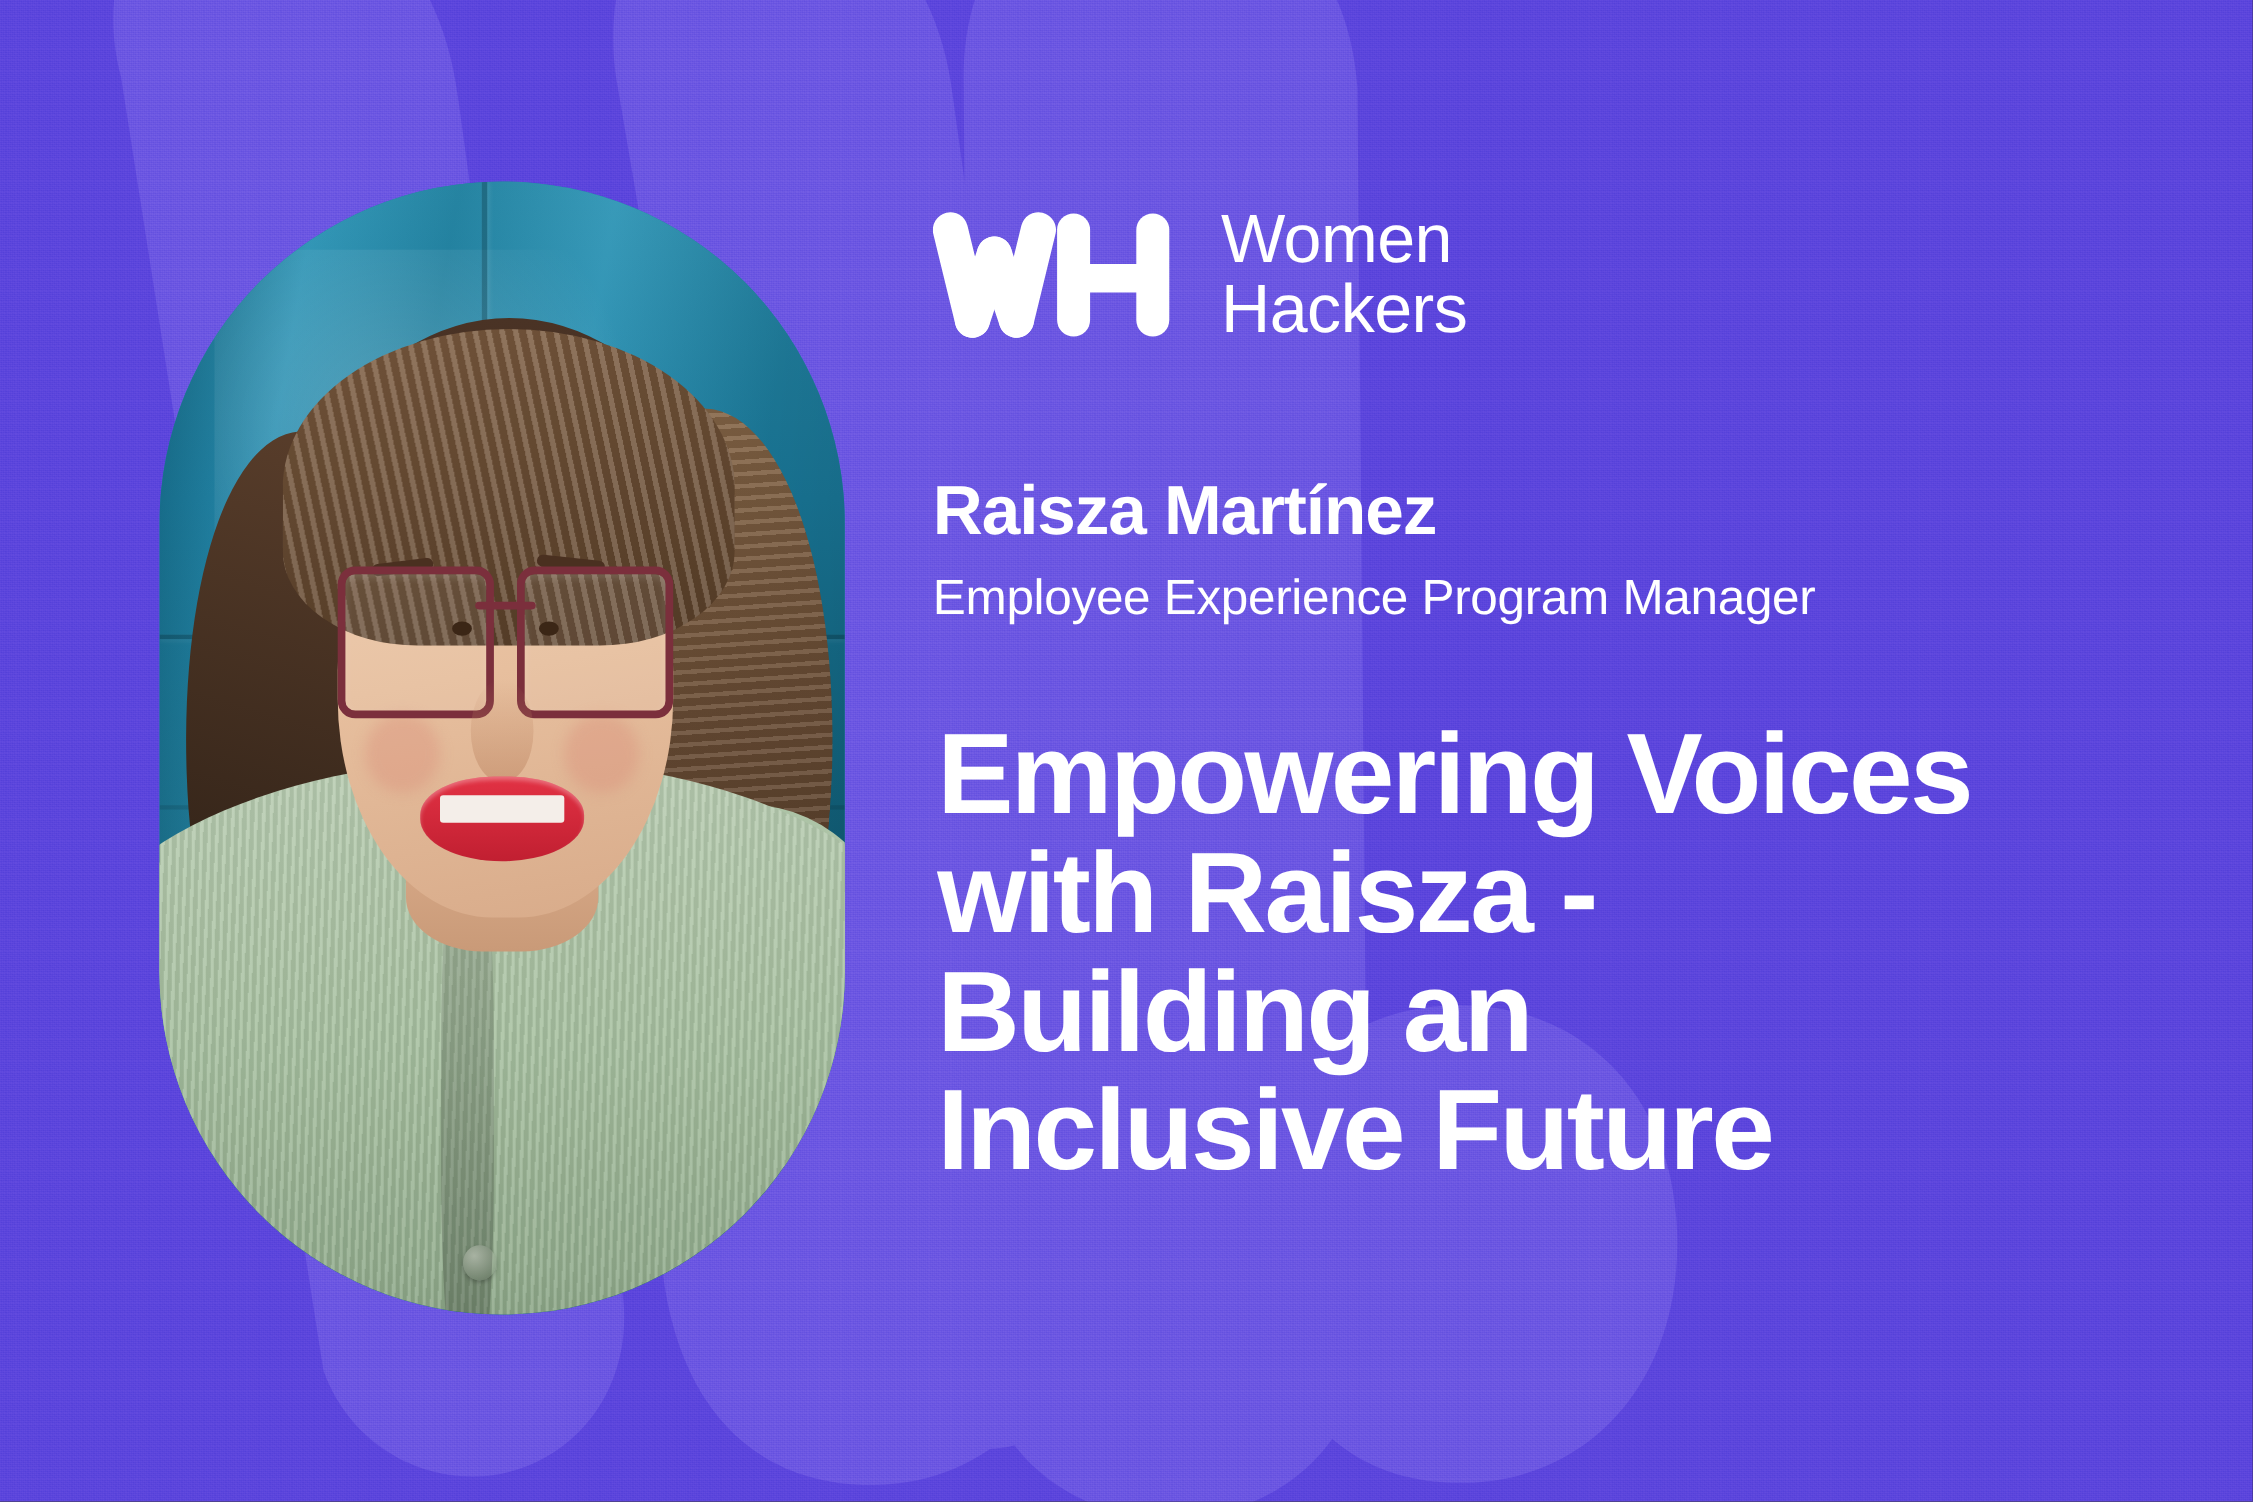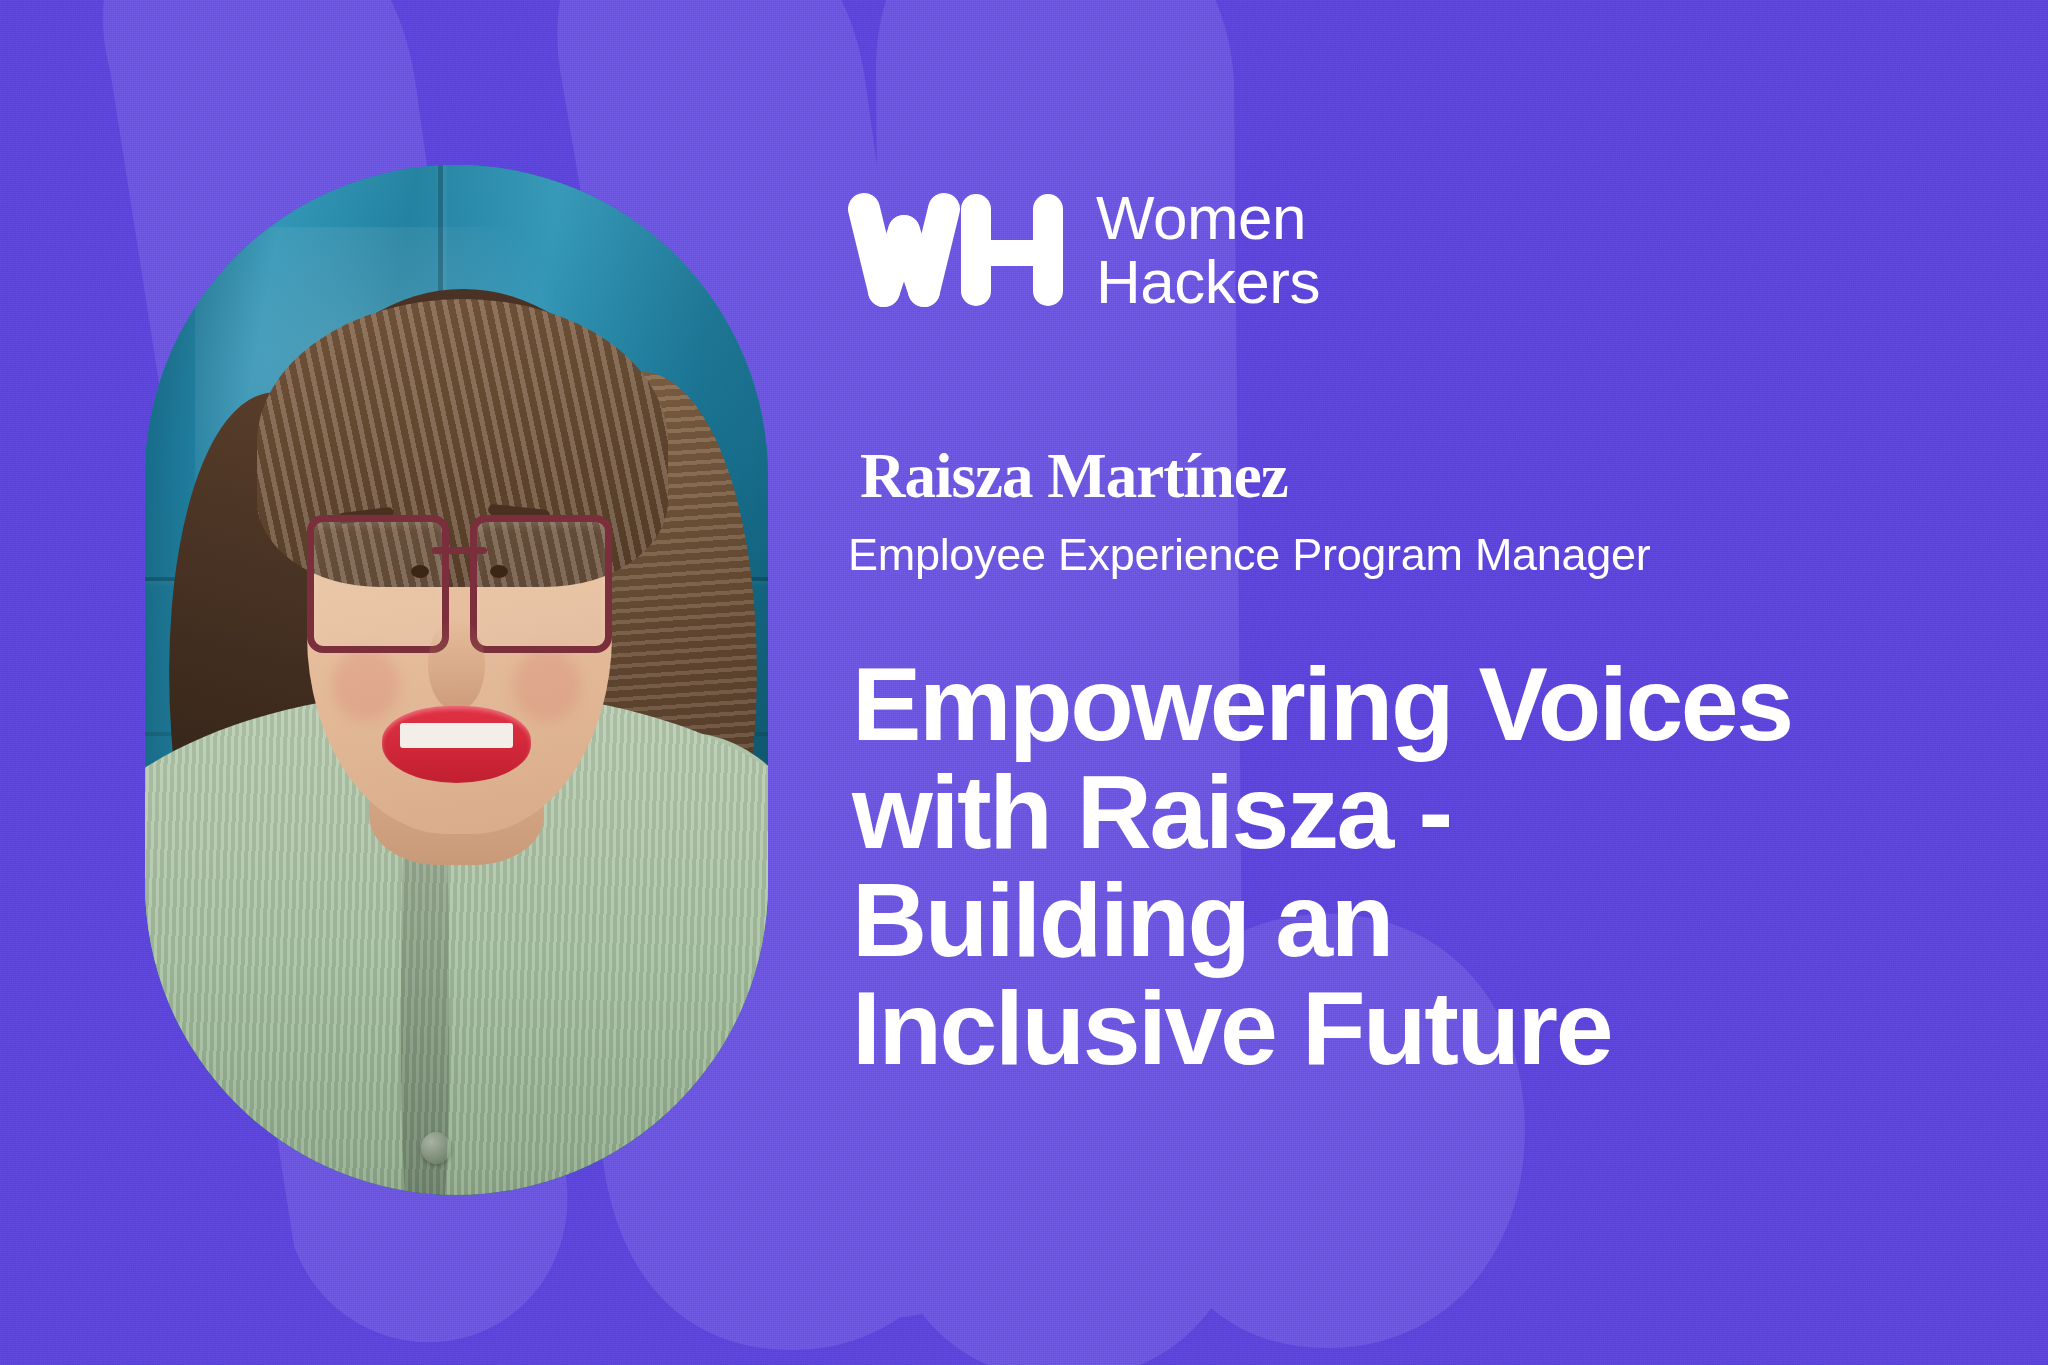--- a/index.html
+++ b/index.html
@@ -163,35 +163,35 @@
   .cheekL,.cheekR{
     position:absolute;width:11%;height:7%;border-radius:50%;
     background:rgba(214,126,110,.28);top:47%;filter:blur(6px);
   }
   .cheekL{left:30%;}
   .cheekR{left:59%;}
 
   
   .content{position:absolute;left:848px;top:0;width:1140px;height:100%;}
 
-  .logo{position:absolute;left:0;top:186px;display:flex;align-items:center;gap:30px;}
+  .logo{position:absolute;left:0;top:186px;display:flex;align-items:center;gap:44px;}
   .logo-mark{width:218px;height:126px;flex:0 0 auto;}
   .logo-word{
     color:#ffffff;
     font-size:62px;
     font-weight:500;
     line-height:1.03;
     letter-spacing:-0.5px;
     white-space:pre-line;
   }
 
   .speaker{position:absolute;left:0;top:430px;}
   .speaker-name{
     color:#ffffff;font-size:63px;font-weight:bold;
-    letter-spacing:-1px;line-height:1.1;margin:12px;font-family:Liberation Serif, serif;
+    letter-spacing:-1px;line-height:1.1;margin:0;
   }
   .speaker-role{
     color:#ffffff;font-size:45px;font-weight:400;
     letter-spacing:-0.3px;line-height:1.25;margin:16px 16px 0 0;
   }
 
   .headline{
     position:absolute;left:0;top:646px;width:1120px;
     color:#ffffff;
     font-size:104px;

